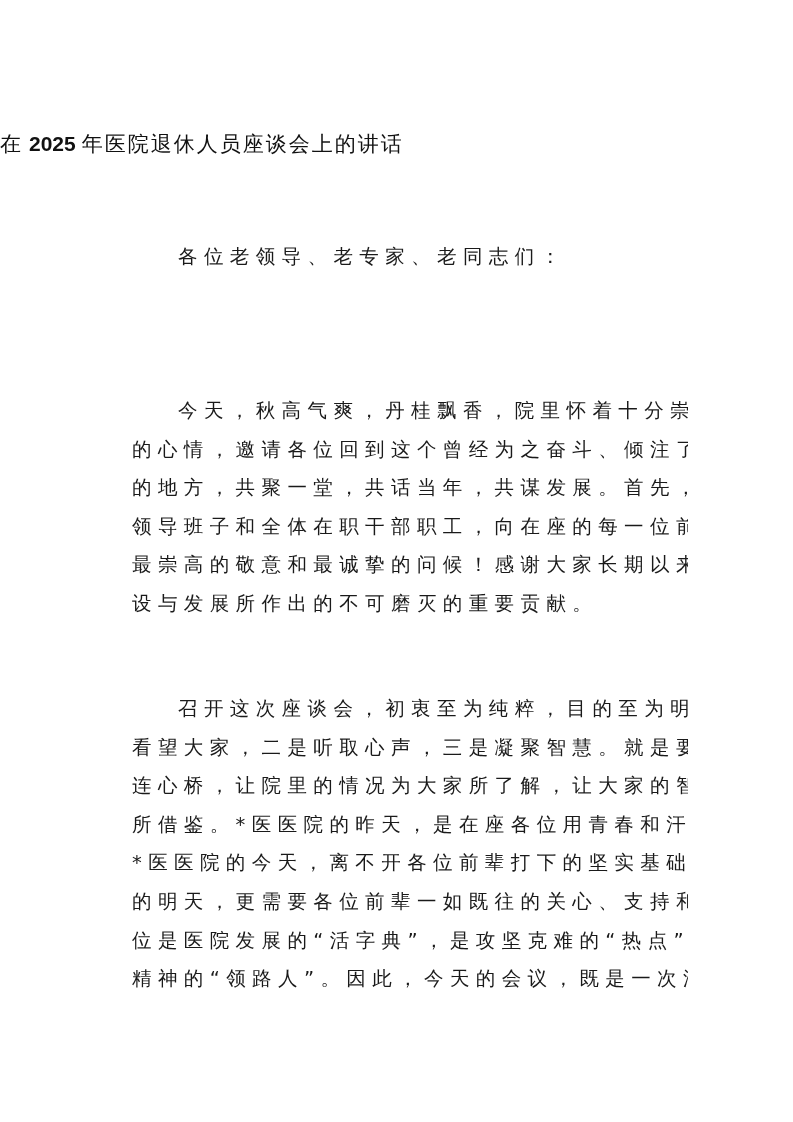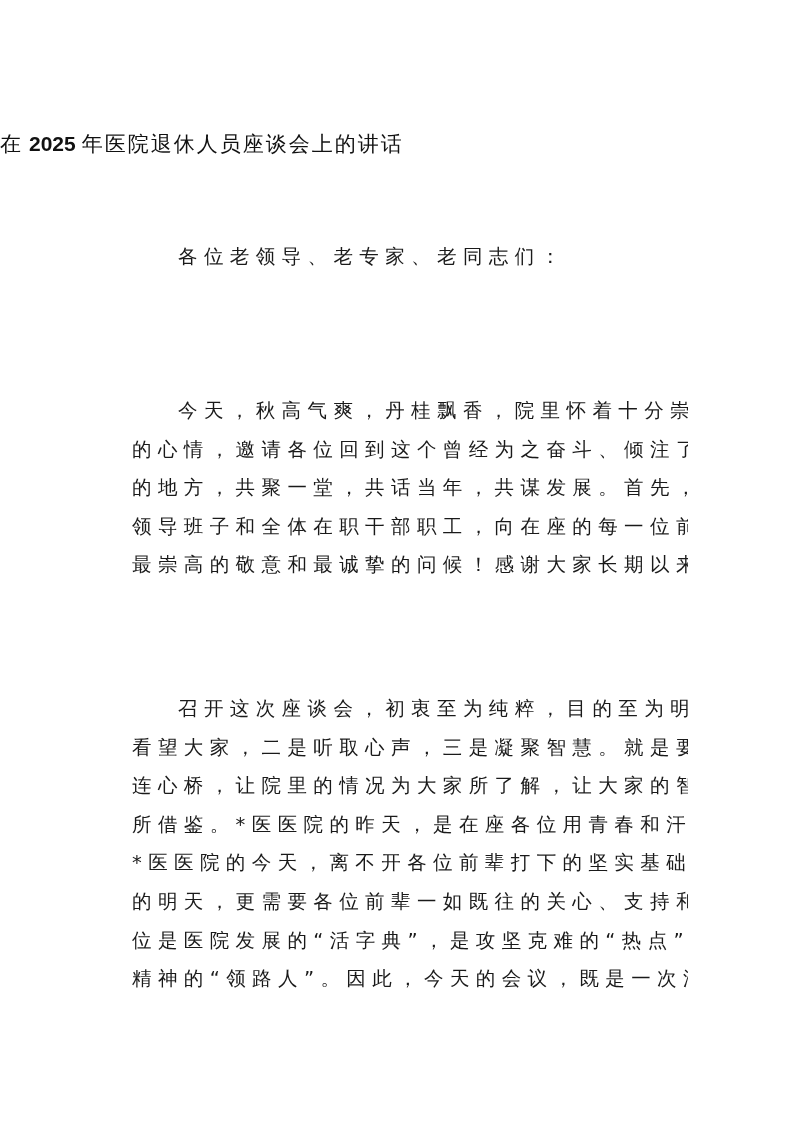--- a/index.html
+++ b/index.html
@@ -76,20 +76,21 @@
 
   <p class="para" id="p-greeting">各位老领导、老专家、老同志们：</p>
 
 
   <div class="para" id="p-1">
     <span class="line indent">今天，秋高气爽，丹桂飘香，院里怀着十分崇敬和真诚</span>
     <span class="line">的心情，邀请各位回到这个曾经为之奋斗、倾注了毕生心血</span>
     <span class="line">的地方，共聚一堂，共话当年，共谋发展。首先，我代表院</span>
     <span class="line">领导班子和全体在职干部职工，向在座的每一位前辈，致以</span>
     <span class="line">最崇高的敬意和最诚挚的问候！感谢大家长期以来对医院建</span>
+    <span class="line">设与发展所作出的不可磨灭的重要贡献。</span>
   </div>
 
   <div class="para" id="p-2">
     <span class="line indent">召开这次座谈会，初衷至为纯粹，目的至为明确。一是</span>
     <span class="line">看望大家，二是听取心声，三是凝聚智慧。就是要搭建一个</span>
     <span class="line">连心桥，让院里的情况为大家所了解，让大家的智慧为院里</span>
     <span class="line">所借鉴。*医医院的昨天，是在座各位用青春和汗水浇筑的；</span>
     <span class="line">*医医院的今天，离不开各位前辈打下的坚实基础；*医医院</span>
     <span class="line">的明天，更需要各位前辈一如既往的关心、支持和指引。各</span>
     <span class="line">位是医院发展的“活字典”，是攻坚克难的“热点”，是传承</span>

